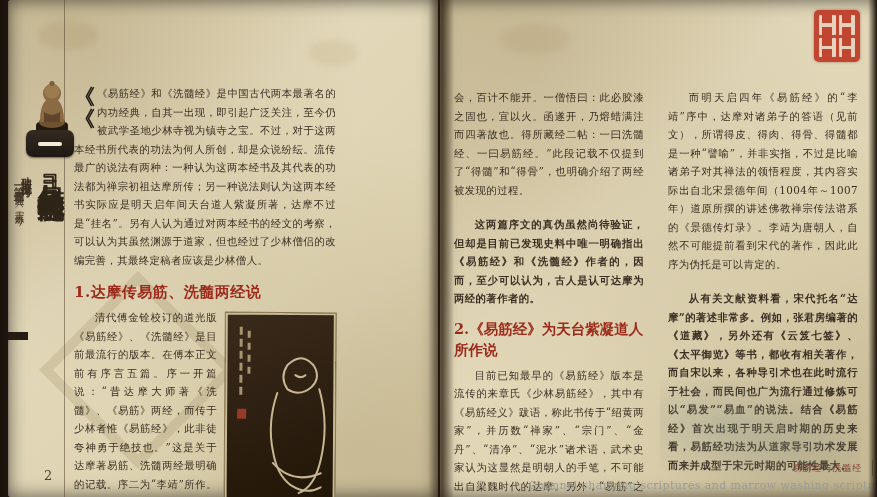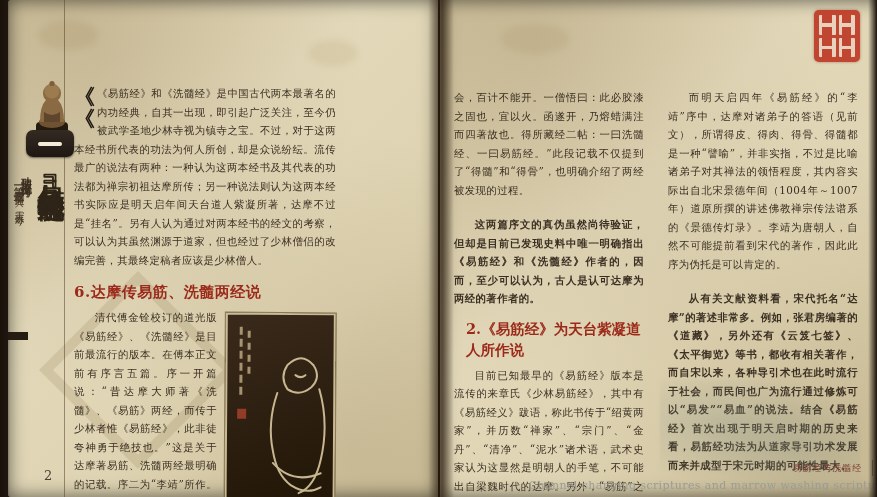--- a/index.html
+++ b/index.html
@@ -85,21 +85,21 @@
     border:10px solid rgba(150,132,92,.22);transform:rotate(45deg);
     z-index:0;
   }
 
   
   .rp-cols{position:absolute;left:14px;top:88px;width:404px;display:flex;gap:24px;}
   .rp-col{width:190px;}
   .rp-col .bodytext{font-size:10.4px;}
   .rp-col p{margin:0 0 0 0;}
   .rp-col p + p{margin-top:16px;font-weight:bold;}
-  .h2-red{color:#9c2a1b;font-weight:bold;font-size:14.5px;line-height:1.45;margin:10px 0 6px 12px;}
+  .h2-red{color:#9c2a1b;font-weight:bold;font-size:14.5px;line-height:1.45;margin:10px 0 6px 0;}
   .seal{
     position:absolute;left:374px;top:10px;width:46px;height:52px;
     background:#bf3a26;border-radius:5px;opacity:.92;
     box-shadow:0 0 3px rgba(120,20,10,.5);
     display:grid;grid-template-columns:1fr 1fr;grid-template-rows:1fr 1fr;
     padding:5px;gap:3px;box-sizing:border-box;
   }
   .seal i{
     display:block;background:
       linear-gradient(0deg,transparent 40%,#efe3cf 40%,#efe3cf 58%,transparent 58%),
@@ -154,21 +154,21 @@
   <div class="side-title">『易筋经』与『洗髓经』</div>
   <div class="side-subtitle">功法源流详考</div>
   <div class="pageno-left">2</div>
 
   <div class="lp-main">
     <div class="bodytext">
       <span class="intro-mark">《<br>《</span>
       <span>《易筋经》和《洗髓经》是中国古代两本最著名的内功经典，自其一出现，即引起广泛关注，至今仍被武学圣地少林寺视为镇寺之宝。不过，对于这两本经书所代表的功法为何人所创，却是众说纷纭。流传最广的说法有两种：一种认为这两本经书及其代表的功法都为禅宗初祖达摩所传；另一种说法则认为这两本经书实际应是明天启年间天台道人紫凝所著，达摩不过是“挂名”。另有人认为通过对两本经书的经文的考察，可以认为其虽然渊源于道家，但也经过了少林僧侣的改编完善，其最终定稿者应该是少林僧人。</span>
     </div>
 
-    <div class="h-red">6.达摩传易筋、洗髓两经说</div>
+    <div class="h-red">1.达摩传易筋、洗髓两经说</div>
 
     <div class="sec1-wrap">
       <div class="illus">
         <svg width="108" height="244" viewBox="0 0 108 244">
 
           <g fill="#cdb98c" opacity=".75">
             <rect x="14" y="14" width="3" height="8"></rect>
               <rect x="14" y="26" width="3" height="8"></rect>
             <rect x="14" y="38" width="3" height="8"></rect>
               <rect x="14" y="50" width="3" height="8"></rect>

